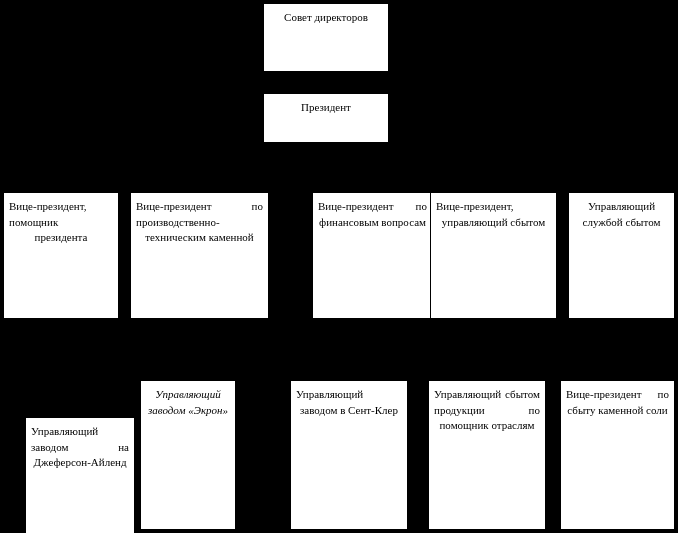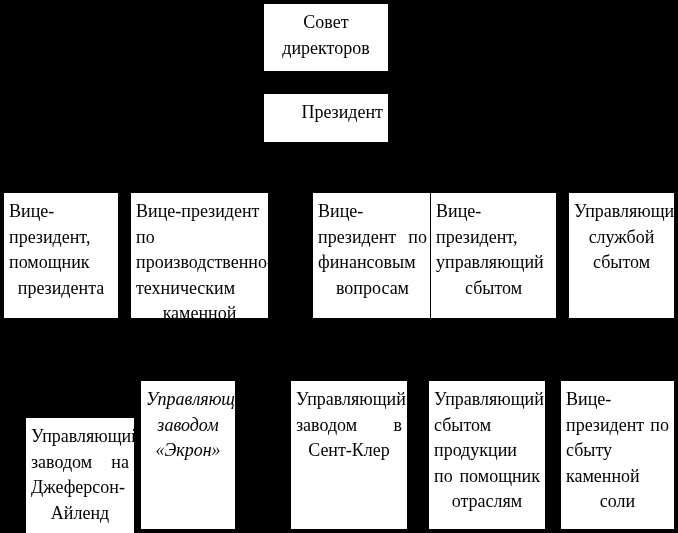--- a/index.html
+++ b/index.html
@@ -15,21 +15,21 @@
     overflow: hidden;
     font-family: "Liberation Serif", serif;
   }
   .node {
     position: absolute;
     background: #ffffff;
     color: #000000;
     border: 1px solid #000000;
     box-sizing: border-box;
     font-family: "Liberation Serif", serif;
-    font-size: 18px;
+    font-size: 11px;
     line-height: 1.42;
     text-align: center;
     padding: 6px 5px 4px 5px;
     overflow: hidden;
   }
   .node.justify {
     text-align: justify;
     text-align-last: center;
   }
   .line {
@@ -51,21 +51,21 @@
   <div class="line vline" style="left:61px; top:170px; height:22px;"></div>
   <div class="line vline" style="left:199px; top:170px; height:22px;"></div>
   <div class="line vline" style="left:348px; top:170px; height:22px;"></div>
   <div class="line vline" style="left:493px; top:170px; height:22px;"></div>
   <div class="line vline" style="left:622px; top:170px; height:22px;"></div>
 
   <div class="node" style="left:263px; top:3px; width:126px; height:69px;">
     <span>Совет директоров</span>
   </div>
 
-  <div class="node" style="left:263px; top:93px; width:126px; height:50px;text-align:right;">
+  <div class="node" style="left:263px; top:93px; width:126px; height:50px;">
     <span>Президент</span>
   </div>
 
   <div class="node justify" style="left:3px; top:192px; width:116px; height:127px;">
     <span>Вице-президент, помощник президента</span>
   </div>
   <div class="node justify" style="left:130px; top:192px; width:139px; height:127px;">
     <span>Вице-президент по производственно-техническим каменной</span>
   </div>
   <div class="node justify" style="left:288px; top:192px; width:121px; height:127px;margin-left:24px;">

